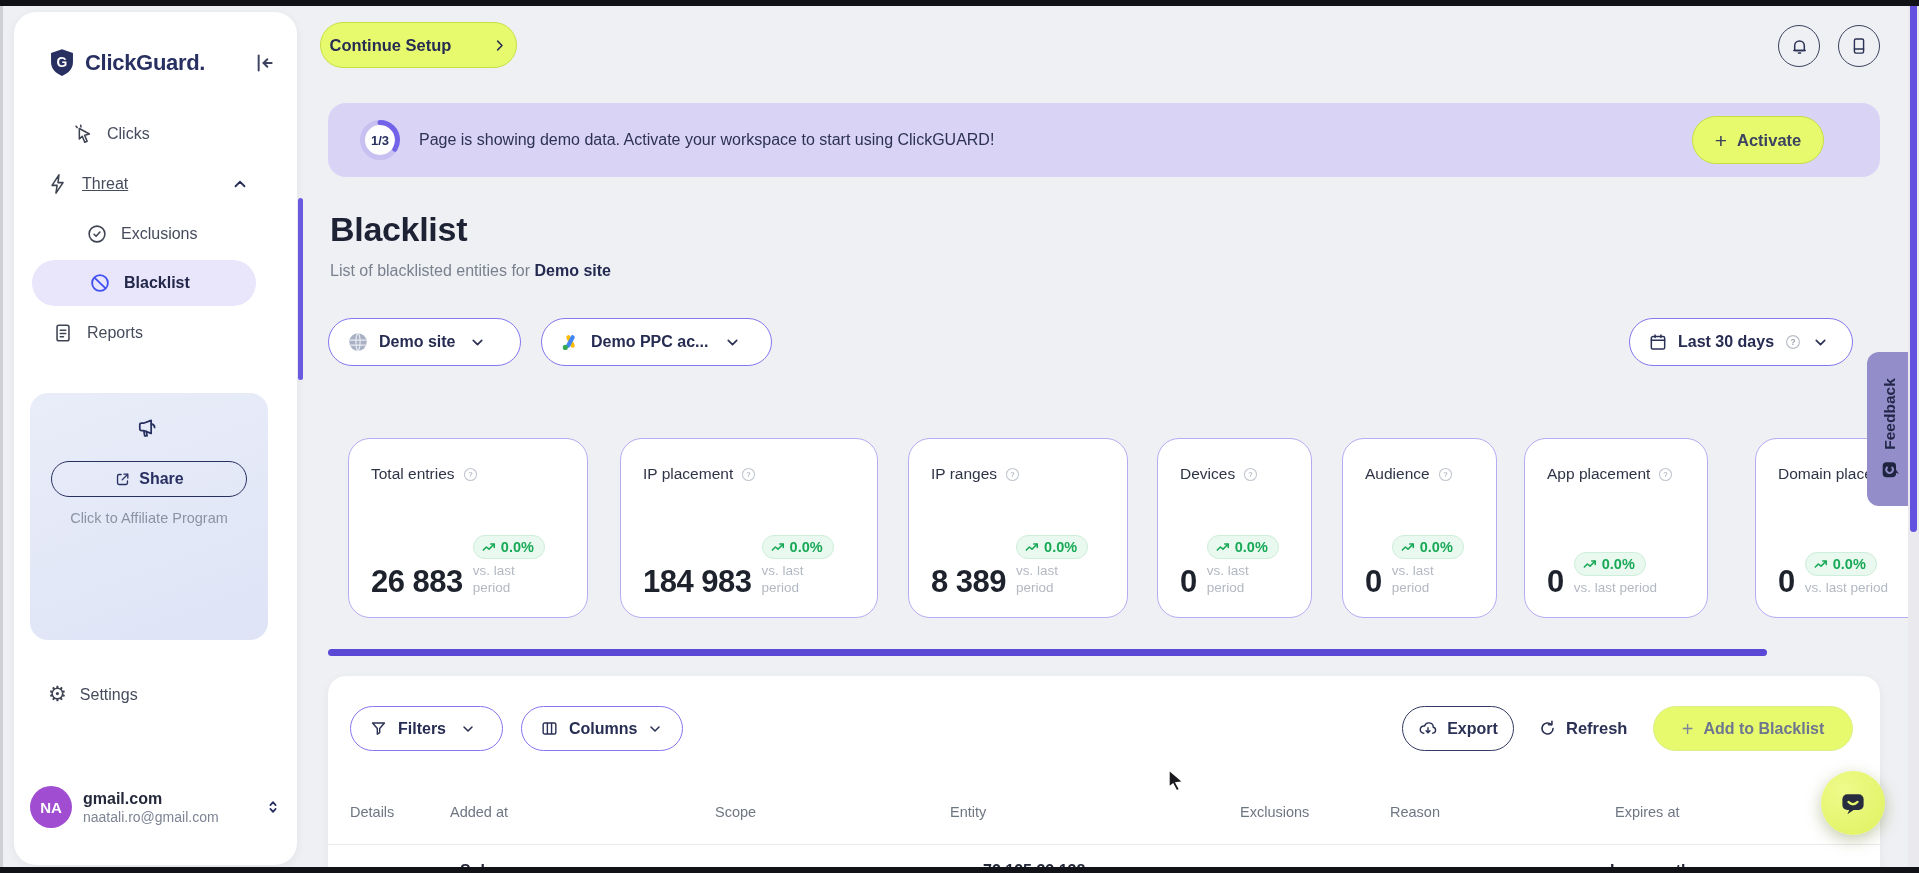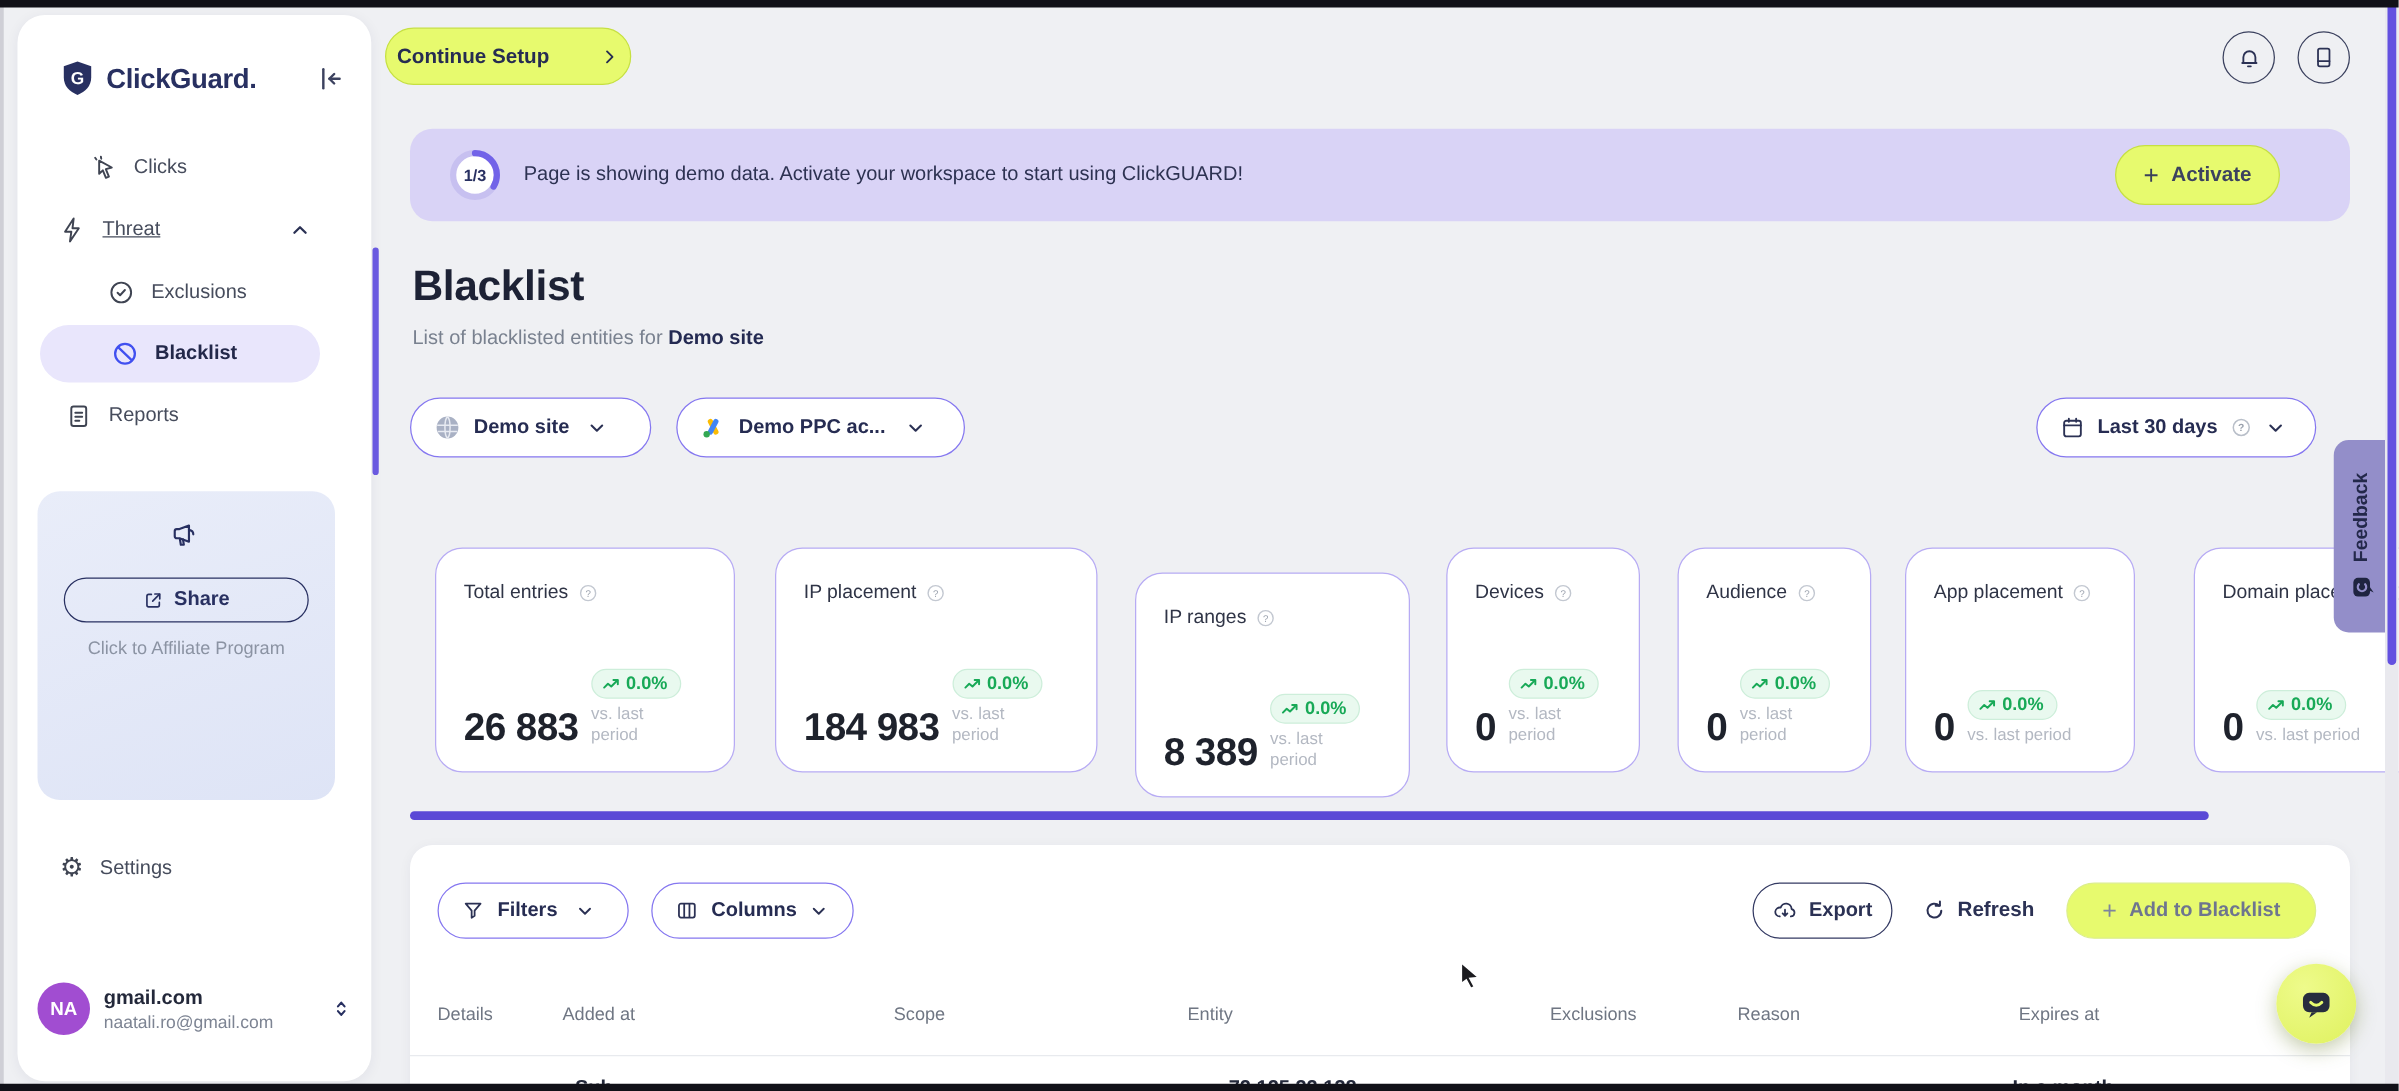--- a/index.html
+++ b/index.html
@@ -44,21 +44,21 @@
   .account { left:16px; top:774px; width:252px; display:flex; align-items:center; gap:11px; cursor:pointer; }
   .avatar { width:42px; height:42px; border-radius:50%; background:#a14dd1; color:#fff; font-size:15px; font-weight:600;
             display:flex; align-items:center; justify-content:center; flex:0 0 auto; }
   .acct-name { font-size:16px; font-weight:700; color:#23283a; }
   .acct-email { font-size:14px; color:#7d8493; margin-top:1px; }
   .acct-sort { margin-left:auto; color:#283061; }
 
   
   .lime-btn { background:#e7fa6e; border:1.5px solid #c6e041; border-radius:25px;
               display:flex; align-items:center; justify-content:center; gap:10px; cursor:pointer; }
-  .continue-setup { left:308px; top:22px; width:197px; height:46px; font-size:16.5px; font-weight:700; color:#262c52;gap:41px; }
+  .continue-setup { left:320px; top:22px; width:197px; height:46px; font-size:16.5px; font-weight:700; color:#262c52;gap:41px; }
   .icon-circle { width:42px; height:42px; border-radius:50%; border:1.4px solid #3c425f; color:#2b3154;
                  display:flex; align-items:center; justify-content:center; background:transparent; cursor:pointer; }
 
   
   .banner { left:328px; top:103px; width:1552px; height:74px; background:#d9d3f6; border-radius:18px;
             display:flex; align-items:center; padding-left:30px; }
   .ring-wrap { position:relative; width:44px; height:44px; flex:0 0 auto; }
   .ring-label { position:absolute; inset:0; display:flex; align-items:center; justify-content:center;
                 font-size:13px; font-weight:700; color:#283061; }
   .banner-msg { margin-left:17px; font-size:16px; font-weight:500; color:#2d3252; }
@@ -384,21 +384,21 @@
             <path d="M1.5 9.5 5 6l3 2.5L13.5 3"></path>
             <path d="M10 2.5h4v4"></path>
           </svg>
           <span>0.0%</span>
         </span>
       <span class="delta-period" style="max-width:62px;">vs. last period</span>
     </span>
   </div>
 </div>
 
-<div class="abs card" style="left:908px; width:220px;margin-top:20px;">
+<div class="abs card" style="left:908px; width:220px;">
   <div class="card-title">
       <span>IP ranges</span>
     <span>
         <svg width="17" height="17" viewBox="0 0 24 24">
           <circle cx="12" cy="12" r="8.5" fill="none" stroke="#c3c8d1" stroke-width="1.6"></circle>
           <text x="12" y="16" text-anchor="middle" font-size="11" fill="#9aa1ad" font-family="Liberation Sans,sans-serif">?</text>
         </svg>
       </span>
     </div>
   <div class="card-bottom">

